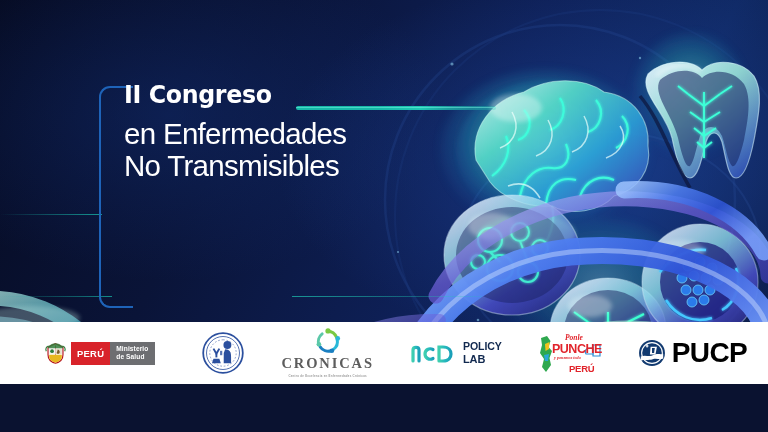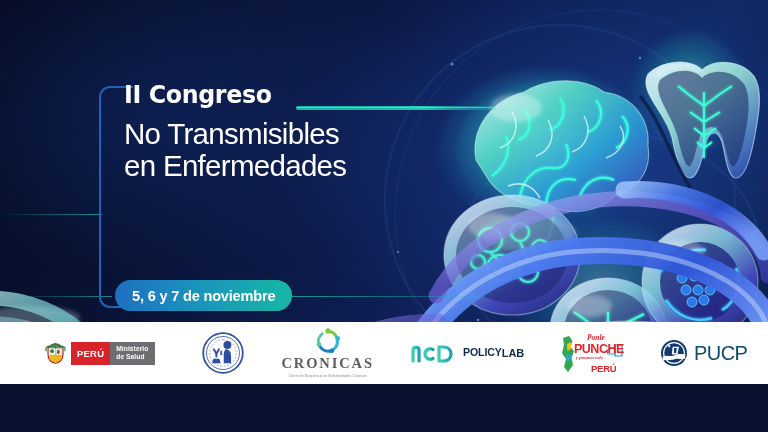--- a/index.html
+++ b/index.html
@@ -155,36 +155,36 @@
     font-size:14.5px; letter-spacing:1.9px;
     color:#5d5d5d; margin-top:1px;
   }
   .cronicas-tag {
     font-size:2.9px; letter-spacing:.25px; color:#9a9a9a;
     margin-top:1.5px; white-space:nowrap;
   }
 
   
   .ncd { margin-left:36px; display:flex; align-items:center; gap:5px; }
-  .ncd-txt { display:flex; flex-direction:row; line-height:1.0; }
+  .ncd-txt { display:flex; flex-direction:column; line-height:1.0; }
   .ncd-txt b {
     font-size:10.6px; font-weight:700; color:#11294f; letter-spacing:-.1px;
   }
   .ncd-txt i {
     font-style:normal; font-size:11px; font-weight:700; color:#11294f;
     letter-spacing:-.1px; margin-top:1.5px;
   }
 
   
   .ppp { margin-left:32px; }
 
   
   .pucp { margin-left:30px; display:flex; align-items:center; gap:6px; }
   .pucp-word {
-    font-weight:400; font-size:20px; color:#0c4a6e; letter-spacing:-.6px;
+    font-weight:700; font-size:28px; color:#000000; letter-spacing:-.6px;
   }
 </style>
 </head>
 <body>
 
 <div id="banner">
 
   <div class="art">
     <svg width="768" height="432" viewBox="0 0 768 432" xmlns="http://www.w3.org/2000/svg">
       <defs>
@@ -411,26 +411,25 @@
 
   <div class="hline hline-a"></div>
   <div class="hline hline-b"></div>
   <div class="hline hline-c"></div>
   <div class="bracket"></div>
   <div class="teal-rule"></div>
 
   <div class="titleblock">
     <div class="kicker">II Congreso</div>
     <div class="subhead">
+      <span>en Enfermedades</span>
       <span>No Transmisibles</span>
-      <span>en Enfermedades</span>
     </div>
   </div>
 
-  <div class="datepill">5, 6 y 7 de noviembre</div>
 
   <div class="logobar">
 
     <div class="logo minsa">
       <svg width="23" height="23" viewBox="0 0 40 40">
         <path d="M20 3 L33 9 L33 22 C33 30 27 35 20 37 C13 35 7 30 7 22 L7 9 Z" fill="#ffffff" stroke="#b5121b" stroke-width="2"></path>
         <path d="M20 6 L20 22" stroke="#b5121b" stroke-width="1.4"></path>
         <path d="M9 11 L20 11 L20 21 L9 21 Z" fill="#f2f2f2"></path>
         <path d="M20 11 L31 11 L31 21 L20 21 Z" fill="#e8e2cf"></path>
         <path d="M9 22 L31 22 L31 27 C31 31 26 34 20 36 C14 34 9 31 9 27 Z" fill="#e8b720"></path>

